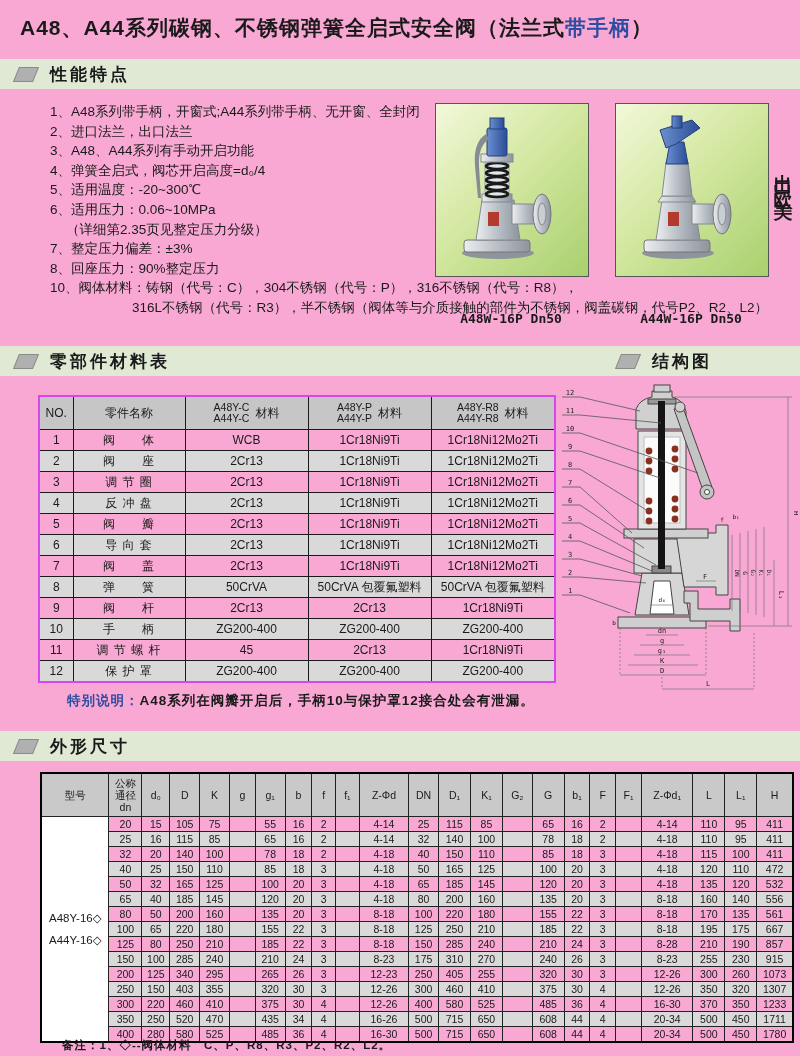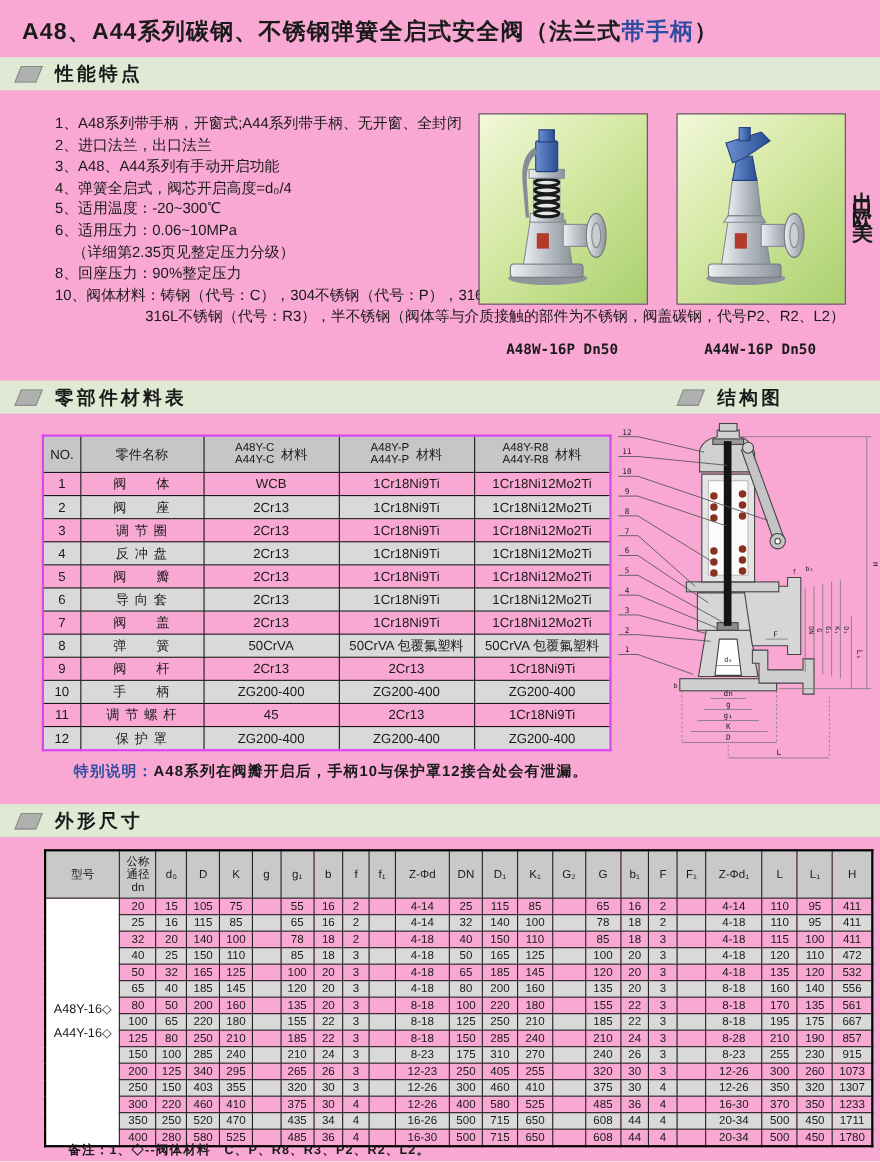--- a/index.html
+++ b/index.html
@@ -1,21 +1,21 @@
 <!DOCTYPE html>
 <html><head>
 <meta charset="utf-8">
 <style>
   html,body{margin:0;padding:0;background:#fff;}
   .page{position:relative;width:800px;height:1056px;background:#f9a8d4;overflow:hidden;
         font-family:"Liberation Sans",sans-serif;color:#1a1a1a;}
   .title{position:absolute;top:14px;left:20px;font-size:21px;font-weight:bold;letter-spacing:1px;white-space:nowrap;}
   .title .hl{color:#2f4da0;}
   .bar{position:absolute;left:0;width:800px;height:30px;background:#dfe9d4;display:flex;align-items:center;}
-  .bar1{top:52px;} .bar2{top:346px;} .bar3{top:731px;}
+  .bar1{top:59px;} .bar2{top:346px;} .bar3{top:731px;}
   .pgram{width:18px;height:13px;background:#b0b0b0;border:1px solid #8a8a8a;transform:skewX(-22deg);margin-left:16px;flex:0 0 auto;}
   .bar-title{font-size:17px;font-weight:bold;letter-spacing:3px;margin-left:14px;white-space:nowrap;}
   .bar-group2{position:absolute;left:618px;top:0;height:30px;display:flex;align-items:center;}
 
   .features{position:absolute;left:30px;top:102px;width:430px;margin-left:20px;}
   .feat{font-size:13.5px;line-height:19.6px;white-space:nowrap;}
   .feat.b{font-weight:bold;}
   .feat.ind1{padding-left:16px;}
   .feat.ind2{padding-left:82px;}
 
@@ -68,20 +68,21 @@
   </div>
 
   <div class="features">
       <div class="feat">1、A48系列带手柄，开窗式;A44系列带手柄、无开窗、全封闭</div>
       <div class="feat">2、进口法兰，出口法兰</div>
       <div class="feat">3、A48、A44系列有手动开启功能</div>
       <div class="feat">4、弹簧全启式，阀芯开启高度=d₀/4</div>
       <div class="feat">5、适用温度：-20~300℃</div>
       <div class="feat">6、适用压力：0.06~10MPa</div>
       <div class="feat ind1">（详细第2.35页见整定压力分级）</div>
+      <div class="feat">7、整定压力偏差：±3%</div>
       <div class="feat">8、回座压力：90%整定压力</div>
       <div class="feat">10、阀体材料：铸钢（代号：C），304不锈钢（代号：P），316不锈钢（代号：R8），</div>
       <div class="feat ind2">316L不锈钢（代号：R3），半不锈钢（阀体等与介质接触的部件为不锈钢，阀盖碳钢，代号P2、R2、L2）</div>
     </div>
 
   <div class="fig fig1">
     <svg viewBox="0 0 152 172">
       <defs>
         <linearGradient id="met1" x1="0" y1="0" x2="1" y2="0">
           <stop offset="0" stop-color="#eceef0"></stop>

